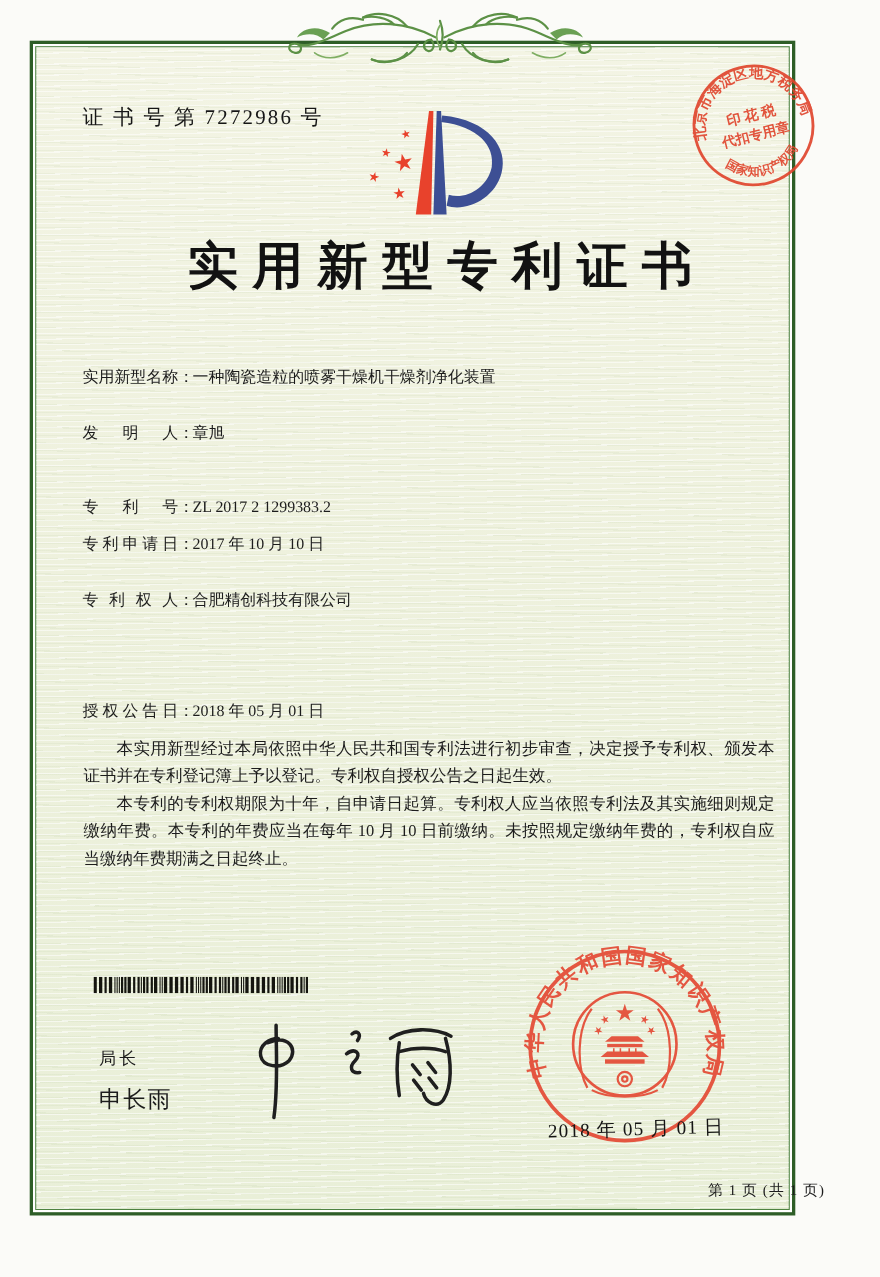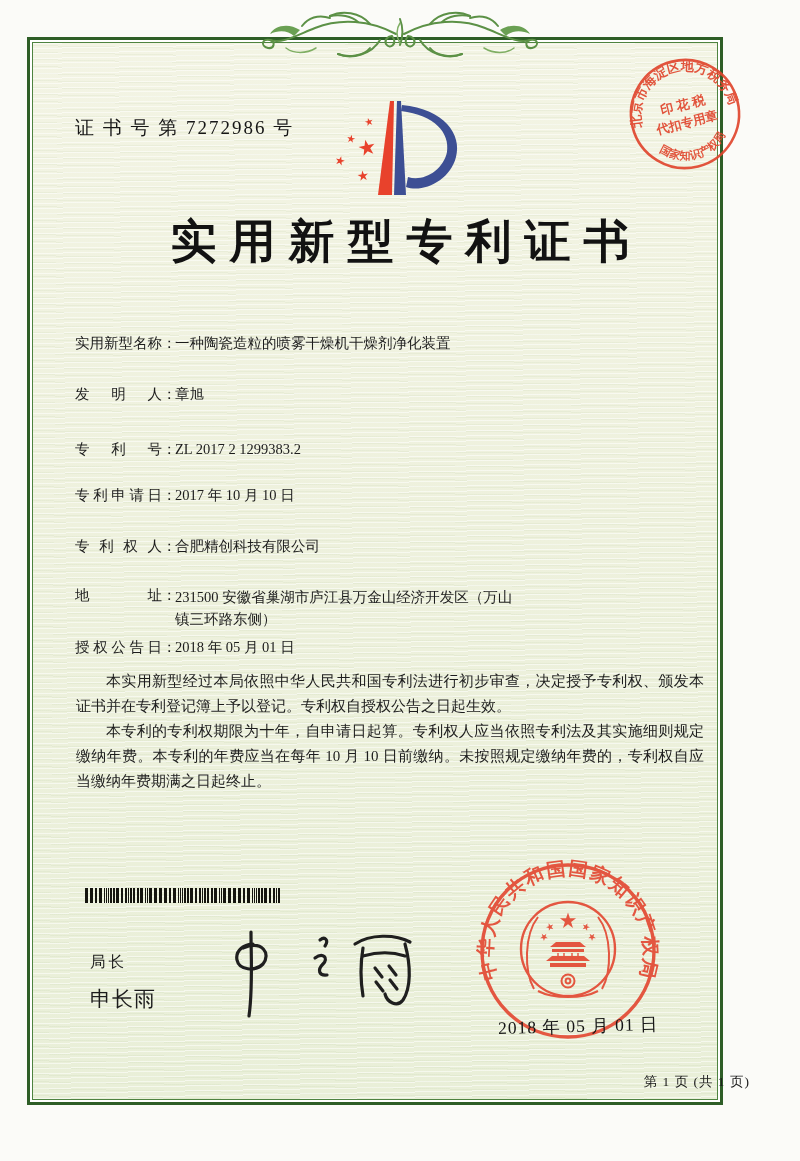--- a/index.html
+++ b/index.html
@@ -19,21 +19,21 @@
   }
   
   .frame-inner::before{
     content:""; position:absolute; inset:0;
     background:
       repeating-linear-gradient(179deg, rgba(255,255,255,.55) 0 1px, rgba(255,255,255,0) 1px 5px),
       repeating-linear-gradient(181deg, rgba(128,160,96,.07) 0 1px, rgba(128,160,96,0) 1px 7px);
   }
   .abs{position:absolute;}
   
-  .cert-no{left:75px; top:94px; font-size:19px; letter-spacing:2px; color:#161616;margin-top:21px;}
+  .cert-no{left:75px; top:94px; font-size:19px; letter-spacing:2px; color:#161616;}
   .title{left:0; top:211px; width:100%; text-align:center; font-size:46px; font-weight:bold;
          letter-spacing:13px; color:#121212; text-indent:13px;}
   
   .row{left:75px; font-size:14.5px; line-height:19px; white-space:nowrap;}
   .lbl{display:inline-block; width:87px; text-align:justify; text-align-last:justify; vertical-align:top;}
   .colon{display:inline-block; width:13px; vertical-align:top;}
   .val{display:inline-block; vertical-align:top; white-space:normal;}
   .val.addr{width:348px; line-height:22px;}
   
   .body-text{left:76px; top:669px; width:628px; font-size:15px; line-height:25px; text-align:justify;}
@@ -131,31 +131,28 @@
   </svg>
 
   <div class="abs title">实用新型专利证书</div>
 
   <div class="abs row" style="top:334px">
     <span class="lbl">实用新型名称</span><span class="colon">：</span><span class="val">一种陶瓷造粒的喷雾干燥机干燥剂净化装置</span>
   </div>
   <div class="abs row" style="top:385px">
     <span class="lbl">发明人</span><span class="colon">：</span><span class="val">章旭</span>
   </div>
-  <div class="abs row" style="top:440px">
+  <div class="abs row" style="top:452px">
     <span class="lbl">专利号</span><span class="colon">：</span><span class="val">ZL 2017 2 1299383.2</span>
   </div>
   <div class="abs row" style="top:486px">
     <span class="lbl">专利申请日</span><span class="colon">：</span><span class="val">2017 年 10 月 10 日</span>
   </div>
   <div class="abs row" style="top:537px">
     <span class="lbl">专利权人</span><span class="colon">：</span><span class="val">合肥精创科技有限公司</span>
-  </div>
-  <div class="abs row" style="top:586px">
-    <span class="lbl">地址</span><span class="colon">：</span><span class="val addr">231500 安徽省巢湖市庐江县万金山经济开发区（万山镇三环路东侧）</span>
   </div>
 
   <div class="abs row" style="top:638px">
     <span class="lbl">授权公告日</span><span class="colon">：</span><span class="val">2018 年 05 月 01 日</span>
   </div>
 
   <div class="abs body-text">
     <p>本实用新型经过本局依照中华人民共和国专利法进行初步审查，决定授予专利权、颁发本证书并在专利登记簿上予以登记。专利权自授权公告之日起生效。</p>
     <p>本专利的专利权期限为十年，自申请日起算。专利权人应当依照专利法及其实施细则规定缴纳年费。本专利的年费应当在每年 10 月 10 日前缴纳。未按照规定缴纳年费的，专利权自应当缴纳年费期满之日起终止。</p>
   </div>

